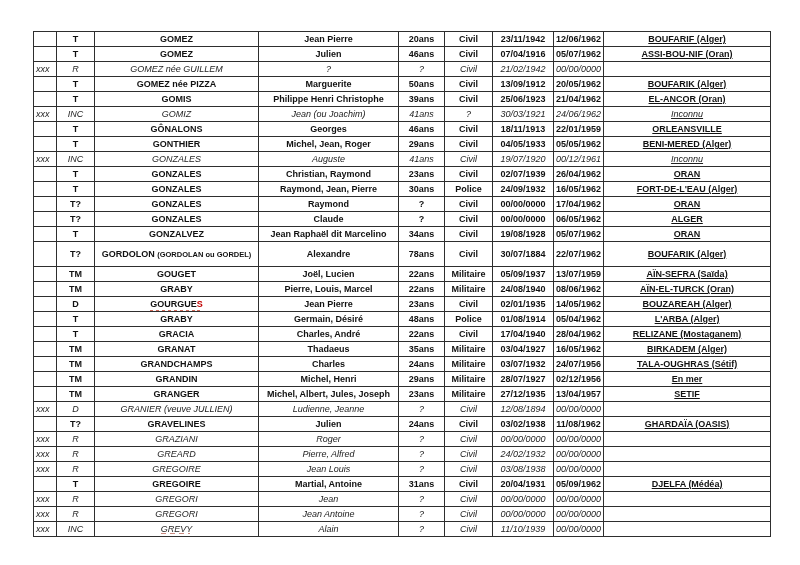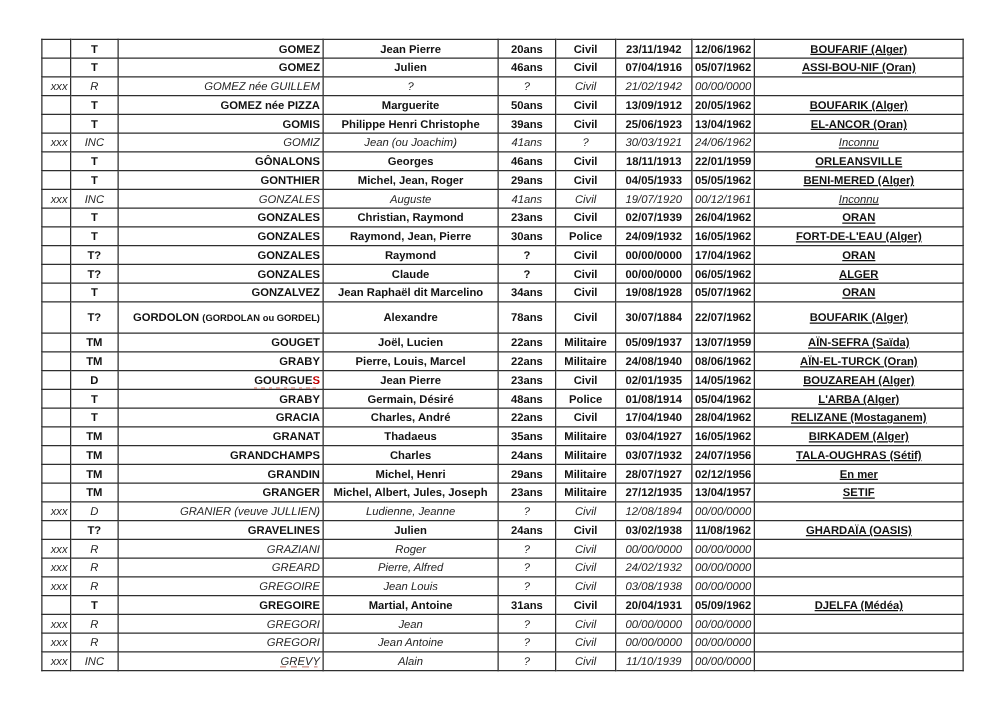--- a/index.html
+++ b/index.html
@@ -4,23 +4,23 @@
 <style>
   html,body{margin:0;padding:0;background:#ffffff;}
   #page{position:relative;width:800px;height:565px;background:#ffffff;overflow:hidden;
         font-family:"Liberation Sans",sans-serif;color:#1a1a1a;}
   table.registry{position:absolute;left:33px;top:31px;border-collapse:collapse;table-layout:fixed;}
   table.registry td{border:1px solid #2e2e2e;overflow:hidden;white-space:nowrap;
         font-size:9px;font-weight:bold;color:#111;height:14px;padding:0 2px;vertical-align:middle;}
   table.registry tr{height:15px;}
   table.registry tr.tall{height:25px;}
   tr.italic td{font-style:italic;font-weight:normal;color:#222;}
-  td.c-marker{text-align:right;font-weight:normal;font-style:italic;font-size:8.5px;}
+  td.c-marker{text-align:left;font-weight:normal;font-style:italic;font-size:8.5px;}
   td.c-status{text-align:center;}
-  td.c-name{text-align:right;padding-left:4px;}
+  td.c-name{text-align:center;padding-left:4px;}
   td.c-firstname,td.c-age,td.c-category,td.c-birth,td.c-death,td.c-place{text-align:center;}
   td.c-age,td.c-category{font-size:8.5px;}
   td.c-birth,td.c-death{font-size:8.5px;}
   td.c-place{font-size:8.5px;text-decoration:underline;}
   .small-caps{font-size:7.5px;}
   .red-letter{color:#c00000;}
   .red-underline{padding-bottom:2px;background:repeating-linear-gradient(to right,#d06a5a 0 3px,rgba(0,0,0,0) 3px 6px) bottom left/100% 1.5px no-repeat;margin-top:31px;}
   .dash-under{background:repeating-linear-gradient(to right,#c98a80 0 5px,rgba(0,0,0,0) 5px 9px) bottom left/95% 1.5px no-repeat;}
 </style>
 </head>
@@ -85,21 +85,21 @@
           <td class="c-place">BOUFARIK (Alger)</td>
         </tr>
         <tr>
           <td class="c-marker"></td>
           <td class="c-status">T</td>
           <td class="c-name"><span>GOMIS</span></td>
           <td class="c-firstname">Philippe Henri Christophe</td>
           <td class="c-age">39ans</td>
           <td class="c-category">Civil</td>
           <td class="c-birth">25/06/1923</td>
-          <td class="c-death">13/04/1962</td>
+          <td class="c-death">21/04/1962</td>
           <td class="c-place">EL-ANCOR (Oran)</td>
         </tr>
         <tr class="italic">
           <td class="c-marker">xxx</td>
           <td class="c-status">INC</td>
           <td class="c-name"><span>GOMIZ</span></td>
           <td class="c-firstname">Jean (ou Joachim)</td>
           <td class="c-age">41ans</td>
           <td class="c-category">?</td>
           <td class="c-birth">30/03/1921</td>

